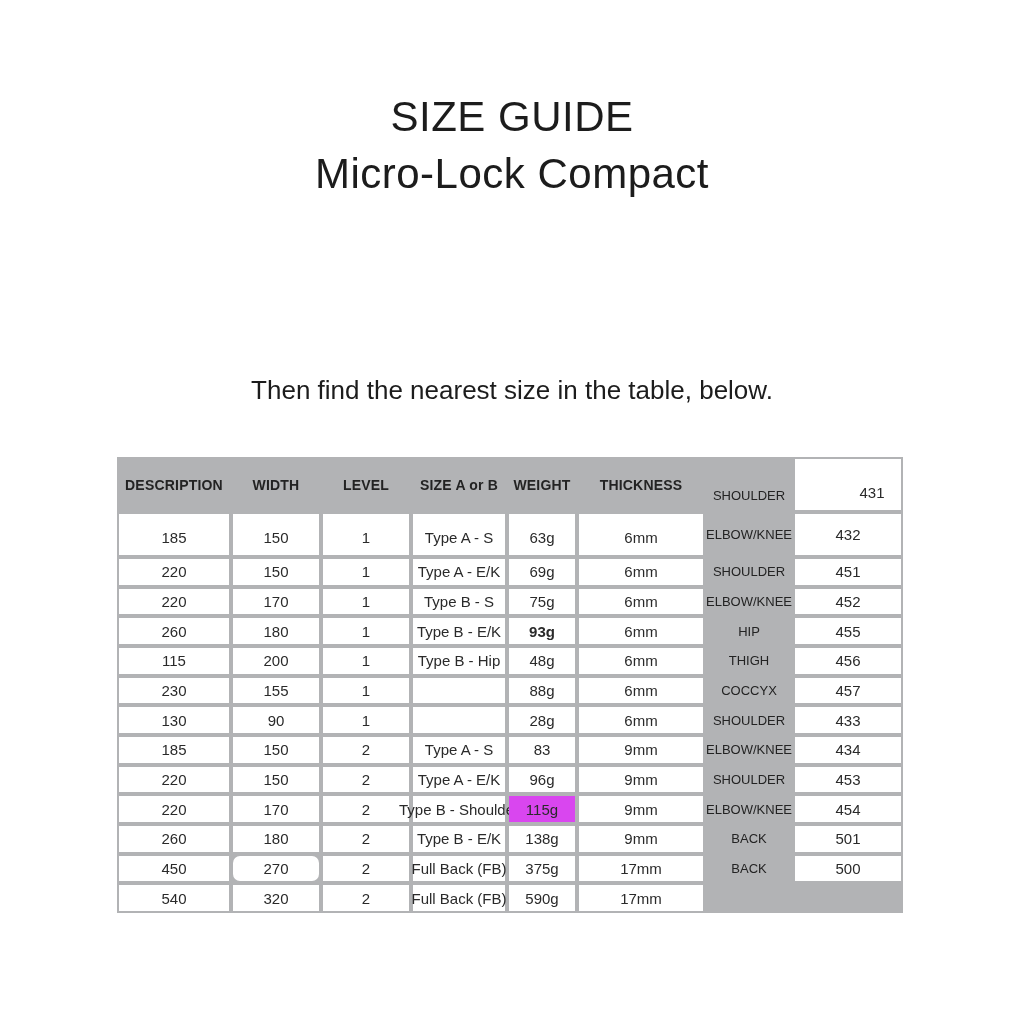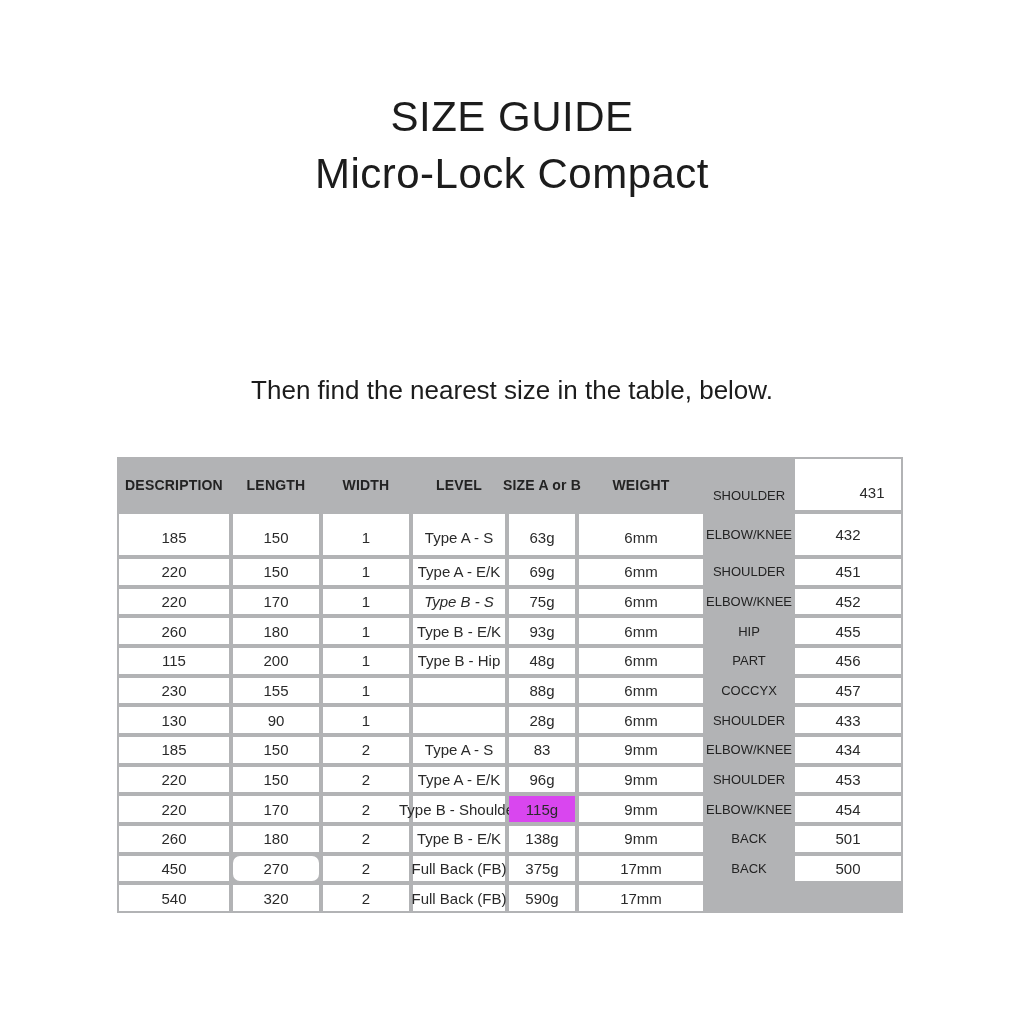--- a/index.html
+++ b/index.html
@@ -99,25 +99,25 @@
     <div>Micro-Lock Compact</div>
   </div>
 
 
   <div class="para para2">
     <div>Then find the nearest size in the table, below.</div>
   </div>
 
   <div class="size-table" id="size-table" style="background: rgb(178, 179, 181);">
       <div class="hcell">DESCRIPTION</div>
-      <div class="hcell">LENGTH</div>
       <div class="hcell">WIDTH</div>
       <div class="hcell">LEVEL</div>
       <div class="hcell">SIZE A or B</div>
       <div class="hcell">WEIGHT</div>
+      <div class="hcell">THICKNESS</div>
       <div class="desc tall">SHOULDER</div>
       <div class="cell tall" style="background: rgb(255, 255, 255); padding-left: 48px;">431</div>
       <div class="cell tall" style="background: rgb(255, 255, 255);">185</div>
       <div class="cell tall" style="background: rgb(255, 255, 255);">150</div>
       <div class="cell tall" style="background: rgb(255, 255, 255);">1</div>
       <div class="cell tall" style="background: rgb(255, 255, 255);">Type A - S</div>
       <div class="cell tall" style="background: rgb(255, 255, 255);">63g</div>
       <div class="cell tall" style="background: rgb(255, 255, 255);">6mm</div>
       <div class="desc">ELBOW/KNEE</div>
       <div class="cell" style="background: rgb(255, 255, 255);">432</div>
@@ -125,40 +125,40 @@
       <div class="cell" style="background: rgb(255, 255, 255);">150</div>
       <div class="cell" style="background: rgb(255, 255, 255);">1</div>
       <div class="cell" style="background: rgb(255, 255, 255);">Type A - E/K</div>
       <div class="cell" style="background: rgb(255, 255, 255);">69g</div>
       <div class="cell" style="background: rgb(255, 255, 255);">6mm</div>
       <div class="desc">SHOULDER</div>
       <div class="cell" style="background: rgb(255, 255, 255);">451</div>
       <div class="cell" style="background: rgb(255, 255, 255);">220</div>
       <div class="cell" style="background: rgb(255, 255, 255);">170</div>
       <div class="cell" style="background: rgb(255, 255, 255);">1</div>
-      <div class="cell" style="background: rgb(255, 255, 255); font-style: italic;">Type B - S</div>
+      <div class="cell" style="background: rgb(255, 255, 255);">Type B - S</div>
       <div class="cell" style="background: rgb(255, 255, 255);">75g</div>
       <div class="cell" style="background: rgb(255, 255, 255);">6mm</div>
       <div class="desc">ELBOW/KNEE</div>
       <div class="cell" style="background: rgb(255, 255, 255);">452</div>
       <div class="cell" style="background: rgb(255, 255, 255);">260</div>
       <div class="cell" style="background: rgb(255, 255, 255);">180</div>
       <div class="cell" style="background: rgb(255, 255, 255);">1</div>
       <div class="cell" style="background: rgb(255, 255, 255);">Type B - E/K</div>
-      <div class="cell" style="background: rgb(255, 255, 255);">93g</div>
+      <div class="cell" style="background: rgb(255, 255, 255); font-weight: bold;">93g</div>
       <div class="cell" style="background: rgb(255, 255, 255);">6mm</div>
       <div class="desc">HIP</div>
       <div class="cell" style="background: rgb(255, 255, 255);">455</div>
       <div class="cell" style="background: rgb(255, 255, 255);">115</div>
       <div class="cell" style="background: rgb(255, 255, 255);">200</div>
       <div class="cell" style="background: rgb(255, 255, 255);">1</div>
       <div class="cell" style="background: rgb(255, 255, 255);">Type B - Hip</div>
       <div class="cell" style="background: rgb(255, 255, 255);">48g</div>
       <div class="cell" style="background: rgb(255, 255, 255);">6mm</div>
-      <div class="desc">PART</div>
+      <div class="desc">THIGH</div>
       <div class="cell" style="background: rgb(255, 255, 255);">456</div>
       <div class="cell" style="background: rgb(255, 255, 255);">230</div>
       <div class="cell" style="background: rgb(255, 255, 255);">155</div>
       <div class="cell" style="background: rgb(255, 255, 255);">1</div>
       <div class="cell" style="background: rgb(255, 255, 255);"></div>
       <div class="cell" style="background: rgb(255, 255, 255);">88g</div>
       <div class="cell" style="background: rgb(255, 255, 255);">6mm</div>
       <div class="desc">COCCYX</div>
       <div class="cell" style="background: rgb(255, 255, 255);">457</div>
       <div class="cell" style="background: rgb(255, 255, 255);">130</div>

